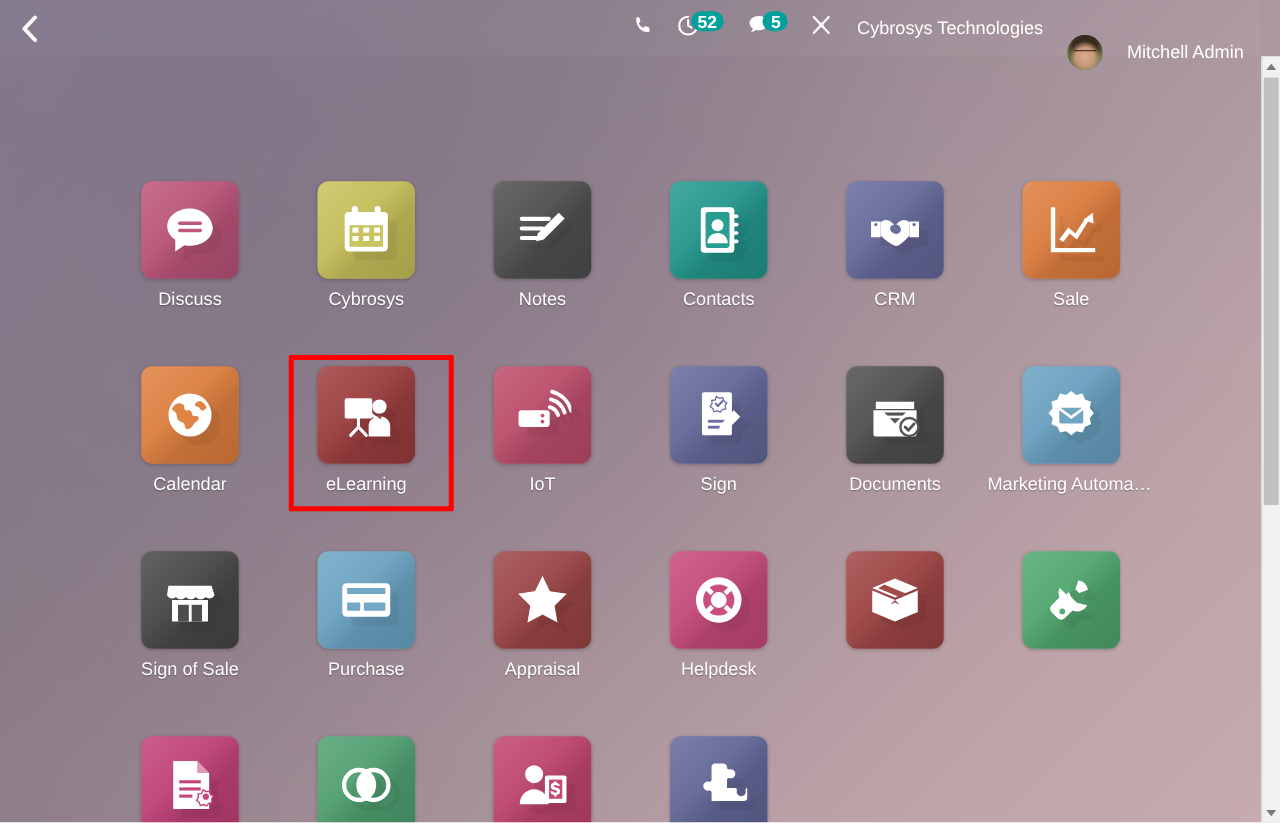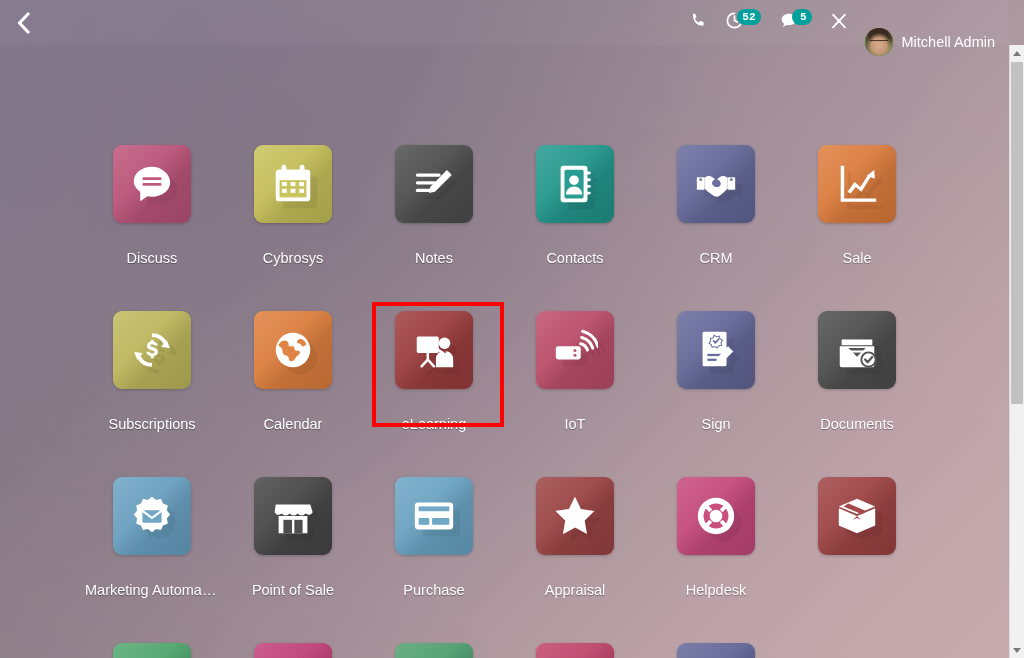--- a/index.html
+++ b/index.html
@@ -77,41 +77,40 @@
 
   .badge {
     display: inline-block;
     min-width: 20px;
     height: 16px;
     line-height: 16px;
     padding: 0 5px;
     border-radius: 8px;
     background: #00a09d;
     color: #ffffff;
-    font-size: 11px;
+    font-size: 14px;
     font-weight: bold;
     text-align: right;
     margin-left: -7px;
     position: relative;
     top: -6px;
-    font-family: Liberation Mono, monospace;
   }
 
   .company-name {
     color: #ffffff;
     font-size: 14.5px;
     padding: 0 11px;
     white-space: nowrap;
     cursor: pointer;
   }
 
   .user-menu {
     display: flex;
     align-items: center;
-    gap: 9px;
+    gap: 20px;
     padding-left: 8px;
     cursor: pointer;
     margin-top: 38px;
   }
 
   .avatar {
     width: 28px; height: 28px;
     border-radius: 50%;
     overflow: hidden;
     background: #6b6450;
@@ -192,21 +191,21 @@
   .app-icon svg {
     width: 46px;
     height: 46px;
     display: block;
     position: relative;
     z-index: 2;
     filter: drop-shadow(7px 7px 0 rgba(0,0,0,0.055));
   }
 
   .app-label {
-    margin-top: 27px;
+    margin-top: 9px;
     font-size: 14.5px;
     color: #ffffff;
     text-shadow: 0 1px 1px rgba(0,0,0,0.35);
     max-width: 134px;
     white-space: nowrap;
     overflow: hidden;
     text-overflow: ellipsis;
     text-align: right;
   }
 
@@ -310,20 +309,21 @@
 
       <div class="nav-item">
         <span class="nav-icon">
           <svg width="18" height="18" viewBox="0 0 24 24">
             <path d="M4 3.5 L20 20.5 M20 3.5 L4 20.5" stroke="#ffffff" stroke-width="2.4" stroke-linecap="round"></path>
             <circle cx="12" cy="12" r="2.6" fill="#ffffff"></circle>
           </svg>
         </span>
       </div>
 
+      <div class="company-name">Cybrosys Technologies</div>
 
       <div class="user-menu">
         <span class="avatar">
           <span class="face"></span>
           <span class="glasses"></span>
         </span>
         <span class="user-name">Mitchell Admin</span>
       </div>
 
     </div>
@@ -408,32 +408,20 @@
           <div class="app-icon" style="background: linear-gradient(135deg, rgb(223, 130, 68) 0%, rgb(212, 118, 58) 100%);">
             <svg viewBox="0 0 48 48">
               <path d="M7 5h3.6v34H44v3.6H7z" fill="#ffffff"></path>
               <path d="M14 32l7.5-10 6 5 8-12.5 2.8 2-9.6 15.5-6-5-5.4 7z" fill="#ffffff"></path>
               <path d="M42 9.5l.6 9-8.4-3z" fill="#ffffff"></path>
             </svg>
           </div>
           <div class="app-label">Sale</div>
         </div>
         <div class="app-tile">
-          <div class="app-icon" style="background: linear-gradient(135deg, rgb(194, 187, 99) 0%, rgb(182, 174, 87) 100%);">
-            <svg viewBox="0 0 48 48">
-              <path d="M24 6.5a17.5 17.5 0 0 1 15.7 9.8l-3.6 1.6A13.5 13.5 0 0 0 24 10.5z" fill="#ffffff"></path>
-              <path d="M39.4 13.5l3.3 8.6-9-1.4z" fill="#ffffff"></path>
-              <path d="M24 41.5A17.5 17.5 0 0 1 8.3 31.7l3.6-1.6A13.5 13.5 0 0 0 24 37.5z" fill="#ffffff"></path>
-              <path d="M8.6 34.5l-3.3-8.6 9 1.4z" fill="#ffffff"></path>
-              <path d="M25.8 13.5v2c2.4.3 4 1.7 4.2 3.9h-3.4c-.1-.9-.8-1.5-2.2-1.5-1.3 0-2.1.5-2.1 1.4 0 .9.7 1.2 2.9 1.8 3.2.8 5 1.9 5 4.7 0 2.5-1.7 4.1-4.4 4.5v2.2h-3v-2.2c-2.8-.4-4.5-2-4.7-4.4h3.5c.2 1.1 1.1 1.7 2.7 1.7 1.5 0 2.3-.6 2.3-1.5 0-1-.8-1.3-3.1-1.9-3.1-.8-4.8-2-4.8-4.6 0-2.4 1.7-4 4.1-4.4v-2z" fill="#ffffff"></path>
-            </svg>
-          </div>
-          <div class="app-label">Subscriptions</div>
-        </div>
-        <div class="app-tile">
           <div class="app-icon" style="background: linear-gradient(135deg, rgb(224, 132, 69) 0%, rgb(212, 120, 58) 100%);">
             <svg viewBox="0 0 48 48">
               <circle cx="24" cy="24" r="18" fill="#ffffff"></circle>
               <path d="M12 15c2.5-1.5 4.5-1 6.5.5 1.5 1.2 0 3.2 1.5 4.3 1.6 1.2 3.4-.5 4.8.8 1.2 1.1.2 3 1.6 3.8 1.8 1 3.6-.4 4.6 1.2.9 1.5-.6 3.2-2.2 4.2-1.8 1.2-2.2 3.3-3.8 4.6-1.4 1.2-3.2 1.8-4.4.8-1.3-1-.6-3-1.8-4.3-1.4-1.5-3.6-1.2-4.8-2.8-1.4-1.8-.6-4.4-2-6.1-1-1.3-2.6-1.6-3.2-3 .6-1.7 2-3 3.2-4z" fill="#e08445"></path>
               <path d="M34 13c1.8 1.2 3.2 3 4 5-1.4 1-2.2 2.6-3.8 2.4-1.5-.2-1.6-2-2.8-2.8-1.2-.8-2.8-.4-3.2-1.8-.4-1.4 1-2.4 2.4-3 1.2-.5 2.4-.5 3.4.2z" fill="#e08445"></path>
             </svg>
           </div>
           <div class="app-label">Calendar</div>
         </div>
         <div class="app-tile highlighted">
@@ -502,21 +490,21 @@
         </div>
         <div class="app-tile">
           <div class="app-icon" style="background: linear-gradient(135deg, rgb(77, 77, 77) 0%, rgb(67, 67, 67) 100%);">
             <svg viewBox="0 0 48 48">
               <path d="M6 12h36l2.5 8c-1.5 2.8-5 3.6-7.4 1.5-2.3 2.6-6 2.6-8.3 0-2.3 2.6-6 2.6-8.3 0-2.3 2.6-6 2.6-8.3 0-2.4 2.1-5.9 1.3-7.4-1.5z" fill="#ffffff"></path>
               <path d="M9 24h30v18H9z" fill="#ffffff"></path>
               <rect x="14" y="28" width="20" height="14" fill="#4d4d4d"></rect>
               <rect x="23" y="28" width="2.4" height="14" fill="#ffffff"></rect>
             </svg>
           </div>
-          <div class="app-label">Point of Sale</div>
+          <div class="app-label">Sign of Sale</div>
         </div>
         <div class="app-tile">
           <div class="app-icon" style="background: linear-gradient(135deg, rgb(113, 168, 198) 0%, rgb(100, 156, 187) 100%);">
             <svg viewBox="0 0 48 48">
               <rect x="4" y="10" width="40" height="28" rx="3.5" fill="#ffffff"></rect>
               <rect x="8" y="14" width="32" height="5" fill="#71a8c6"></rect>
               <rect x="8" y="26" width="11" height="7" rx="1" fill="#71a8c6"></rect>
               <rect x="22" y="26" width="18" height="7" rx="1" fill="#71a8c6"></rect>
             </svg>
           </div>

